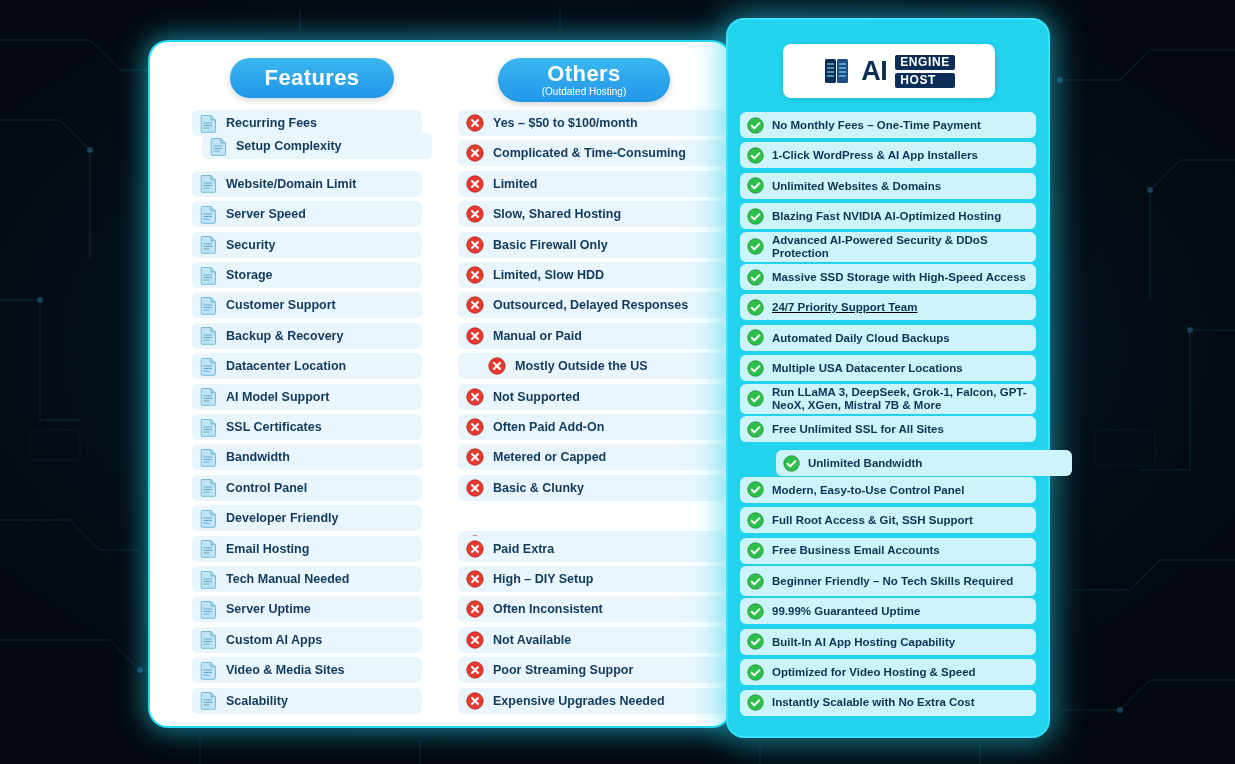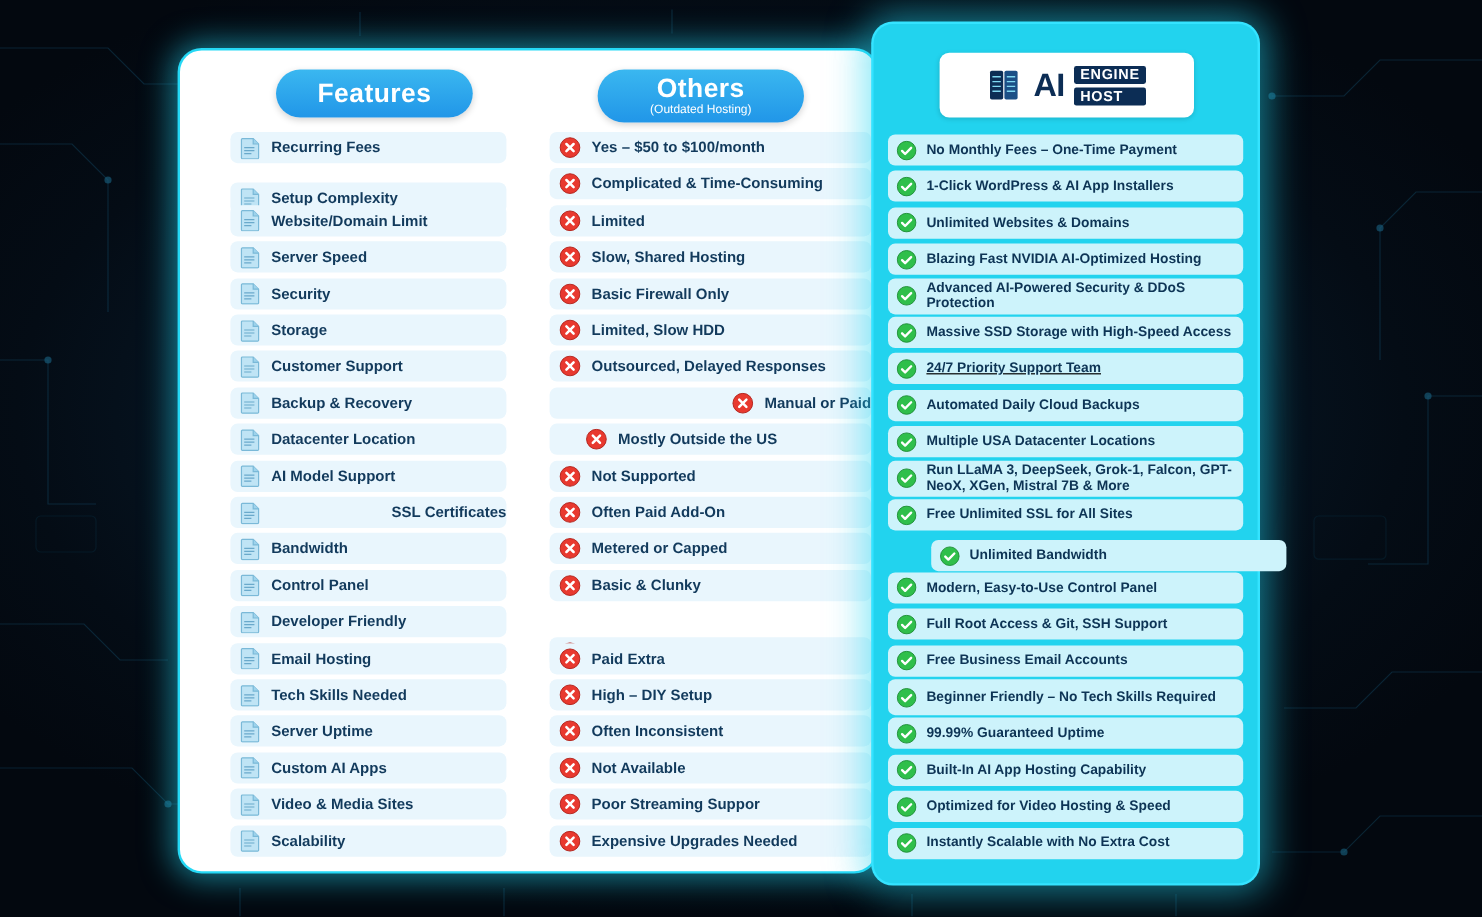--- a/index.html
+++ b/index.html
@@ -279,21 +279,21 @@
           <path d="M2 1.5h9l4.5 4.5v11.5a.8.8 0 0 1-.8.8H2a.8.8 0 0 1-.8-.8V2.3A.8.8 0 0 1 2 1.5z" fill="#bfe4f5" stroke="#7ab9d8" stroke-width="1"></path>
           <path d="M11 1.5V6h4.5" fill="#9ed3ec" stroke="#7ab9d8" stroke-width="1"></path>
           <g stroke="#6aa9cb" stroke-width="1">
             <line x1="3.5" y1="9" x2="12" y2="9"></line>
             <line x1="3.5" y1="11.5" x2="12" y2="11.5"></line>
             <line x1="3.5" y1="14" x2="9.5" y2="14"></line>
           </g>
         </svg>
         <span class="lbl">Recurring Fees</span>
       </div>
-      <div class="row frow" style="top: 110px;">
+      <div class="row frow" style="top: 91px; margin-left: 10px;">
         <svg class="doc-icon" viewBox="0 0 17 19" xmlns="http://www.w3.org/2000/svg">
           <path d="M2 1.5h9l4.5 4.5v11.5a.8.8 0 0 1-.8.8H2a.8.8 0 0 1-.8-.8V2.3A.8.8 0 0 1 2 1.5z" fill="#bfe4f5" stroke="#7ab9d8" stroke-width="1"></path>
           <path d="M11 1.5V6h4.5" fill="#9ed3ec" stroke="#7ab9d8" stroke-width="1"></path>
           <g stroke="#6aa9cb" stroke-width="1">
             <line x1="3.5" y1="9" x2="12" y2="9"></line>
             <line x1="3.5" y1="11.5" x2="12" y2="11.5"></line>
             <line x1="3.5" y1="14" x2="9.5" y2="14"></line>
           </g>
         </svg>
         <span class="lbl">Setup Complexity</span>
@@ -387,21 +387,21 @@
           <path d="M2 1.5h9l4.5 4.5v11.5a.8.8 0 0 1-.8.8H2a.8.8 0 0 1-.8-.8V2.3A.8.8 0 0 1 2 1.5z" fill="#bfe4f5" stroke="#7ab9d8" stroke-width="1"></path>
           <path d="M11 1.5V6h4.5" fill="#9ed3ec" stroke="#7ab9d8" stroke-width="1"></path>
           <g stroke="#6aa9cb" stroke-width="1">
             <line x1="3.5" y1="9" x2="12" y2="9"></line>
             <line x1="3.5" y1="11.5" x2="12" y2="11.5"></line>
             <line x1="3.5" y1="14" x2="9.5" y2="14"></line>
           </g>
         </svg>
         <span class="lbl">AI Model Support</span>
       </div>
-      <div class="row frow" style="top: 372px; justify-content: space-between;">
+      <div class="row frow" style="top: 372px;">
         <svg class="doc-icon" viewBox="0 0 17 19" xmlns="http://www.w3.org/2000/svg">
           <path d="M2 1.5h9l4.5 4.5v11.5a.8.8 0 0 1-.8.8H2a.8.8 0 0 1-.8-.8V2.3A.8.8 0 0 1 2 1.5z" fill="#bfe4f5" stroke="#7ab9d8" stroke-width="1"></path>
           <path d="M11 1.5V6h4.5" fill="#9ed3ec" stroke="#7ab9d8" stroke-width="1"></path>
           <g stroke="#6aa9cb" stroke-width="1">
             <line x1="3.5" y1="9" x2="12" y2="9"></line>
             <line x1="3.5" y1="11.5" x2="12" y2="11.5"></line>
             <line x1="3.5" y1="14" x2="9.5" y2="14"></line>
           </g>
         </svg>
         <span class="lbl">SSL Certificates</span>
@@ -457,21 +457,21 @@
       <div class="row frow" style="top: 524px;">
         <svg class="doc-icon" viewBox="0 0 17 19" xmlns="http://www.w3.org/2000/svg">
           <path d="M2 1.5h9l4.5 4.5v11.5a.8.8 0 0 1-.8.8H2a.8.8 0 0 1-.8-.8V2.3A.8.8 0 0 1 2 1.5z" fill="#bfe4f5" stroke="#7ab9d8" stroke-width="1"></path>
           <path d="M11 1.5V6h4.5" fill="#9ed3ec" stroke="#7ab9d8" stroke-width="1"></path>
           <g stroke="#6aa9cb" stroke-width="1">
             <line x1="3.5" y1="9" x2="12" y2="9"></line>
             <line x1="3.5" y1="11.5" x2="12" y2="11.5"></line>
             <line x1="3.5" y1="14" x2="9.5" y2="14"></line>
           </g>
         </svg>
-        <span class="lbl">Tech Skills Needed</span>
+        <span class="lbl">Tech Manual Needed</span>
       </div>
       <div class="row frow" style="top: 554.4px;">
         <svg class="doc-icon" viewBox="0 0 17 19" xmlns="http://www.w3.org/2000/svg">
           <path d="M2 1.5h9l4.5 4.5v11.5a.8.8 0 0 1-.8.8H2a.8.8 0 0 1-.8-.8V2.3A.8.8 0 0 1 2 1.5z" fill="#bfe4f5" stroke="#7ab9d8" stroke-width="1"></path>
           <path d="M11 1.5V6h4.5" fill="#9ed3ec" stroke="#7ab9d8" stroke-width="1"></path>
           <g stroke="#6aa9cb" stroke-width="1">
             <line x1="3.5" y1="9" x2="12" y2="9"></line>
             <line x1="3.5" y1="11.5" x2="12" y2="11.5"></line>
             <line x1="3.5" y1="14" x2="9.5" y2="14"></line>
           </g>
@@ -593,21 +593,21 @@
         <svg class="x-icon" viewBox="0 0 18 18" xmlns="http://www.w3.org/2000/svg">
           <circle cx="9" cy="9" r="8.2" fill="#e8392f"></circle>
           <circle cx="9" cy="9" r="8.2" fill="none" stroke="#b3241c" stroke-width="0.8"></circle>
           <g stroke="#ffffff" stroke-width="2.1" stroke-linecap="round">
             <line x1="6" y1="6" x2="12" y2="12"></line>
             <line x1="12" y1="6" x2="6" y2="12"></line>
           </g>
         </svg>
         <span class="lbl">Outsourced, Delayed Responses</span>
       </div>
-      <div class="row orow" style="top: 280.8px; justify-content: flex-end;">
+      <div class="row orow" style="top: 280.8px;">
         <svg class="x-icon" viewBox="0 0 18 18" xmlns="http://www.w3.org/2000/svg">
           <circle cx="9" cy="9" r="8.2" fill="#e8392f"></circle>
           <circle cx="9" cy="9" r="8.2" fill="none" stroke="#b3241c" stroke-width="0.8"></circle>
           <g stroke="#ffffff" stroke-width="2.1" stroke-linecap="round">
             <line x1="6" y1="6" x2="12" y2="12"></line>
             <line x1="12" y1="6" x2="6" y2="12"></line>
           </g>
         </svg>
         <span class="lbl">Manual or Paid</span>
       </div>

